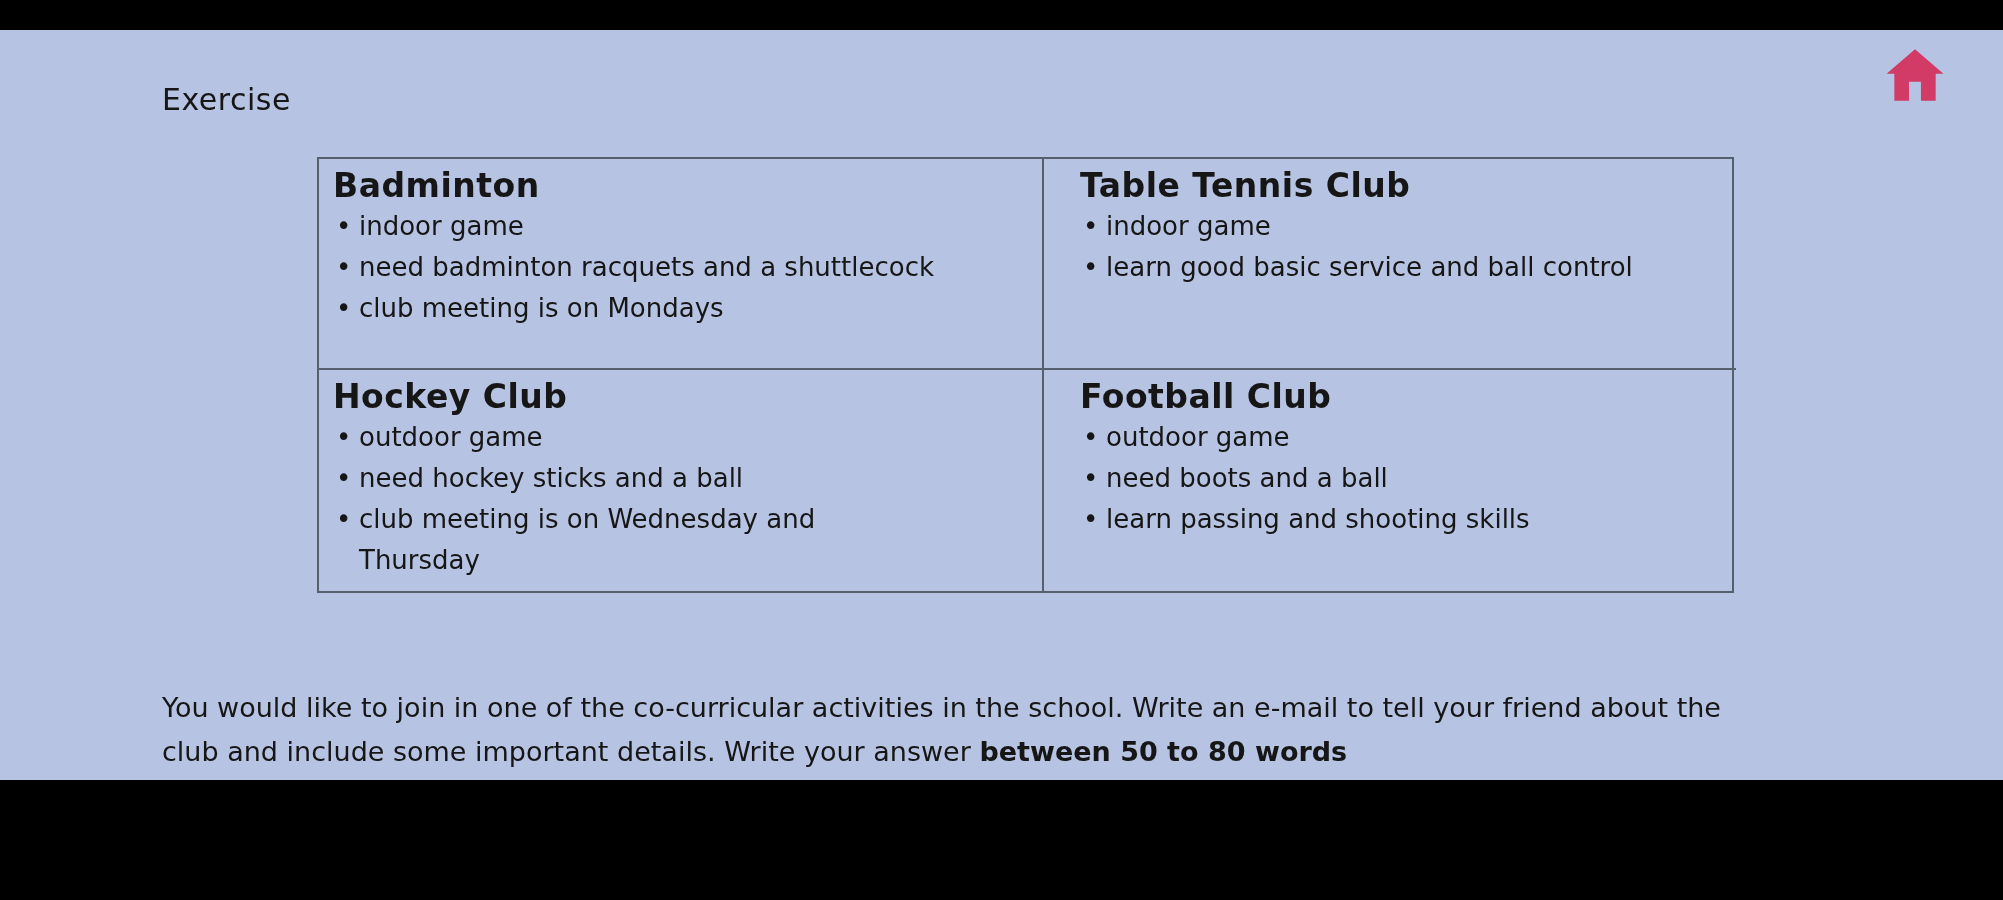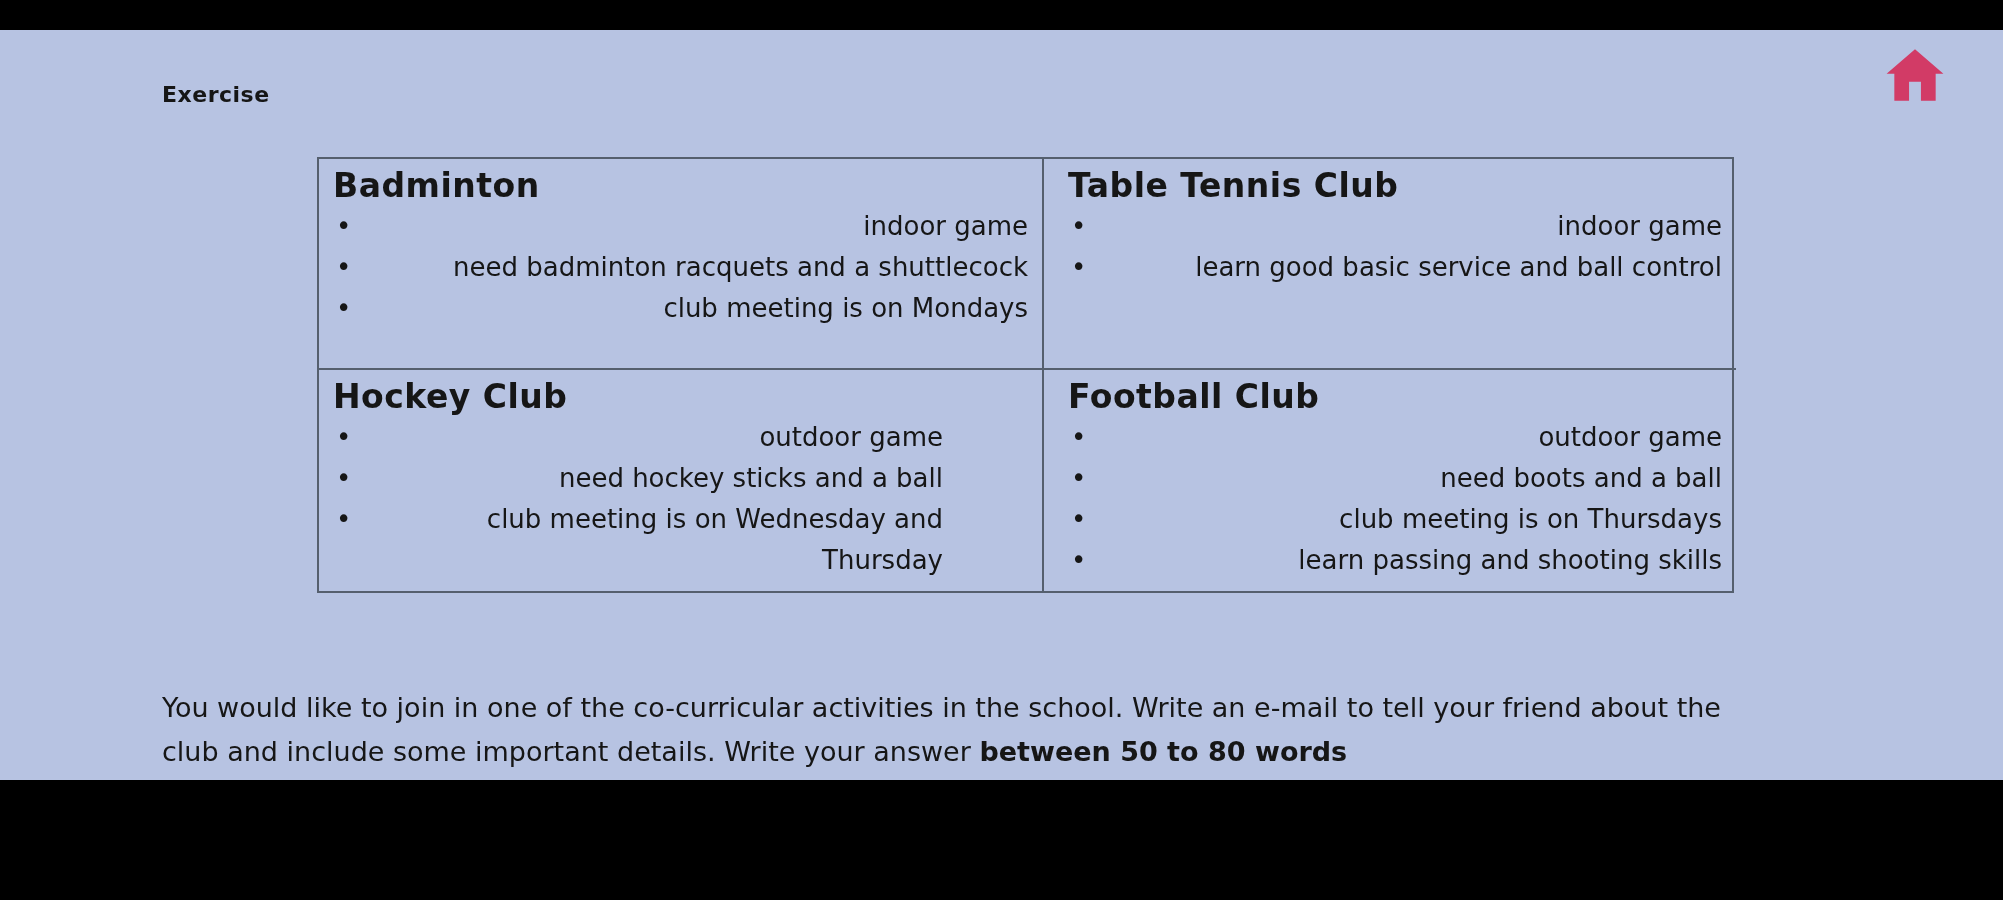--- a/index.html
+++ b/index.html
@@ -24,22 +24,22 @@
   .page {
     position: relative;
     width: 100%;
     height: 750px;
     background: var(--background);
   }
   .heading {
     position: absolute;
     left: 162px;
     top: 52px;
-    font-size: 22px;
-    font-weight: bold;
+    font-size: 30px;
+    font-weight: normal;
     letter-spacing: 0.5px;
   }
   .home-btn {
     position: absolute;
     left: 1884px;
     top: 14px;
     width: 62px;
     height: 62px;
     background: none;
     border: none;
@@ -56,33 +56,32 @@
     grid-template-columns: 725px 692px;
     grid-template-rows: 211px auto;
     border: 2px solid var(--table-border);
   }
   .cell {
     padding: 6px 14px 10px 14px;
     font-size: 26px;
     line-height: 41px;
     overflow: hidden;
   }
-  .cell.col-right { padding-left: 24px; }
+  .cell.col-right { padding-left: 36px; }
   .cell.col-left { border-right: 2px solid var(--table-border); }
   .cell.row-top { border-bottom: 2px solid var(--table-border); }
   .cell-title {
     font-weight: bold;
     font-size: 33px;
     line-height: 41px;
     letter-spacing: 0.5px;
   }
   .bullet {
     position: relative;
     padding-left: 26px;
-    text-align: right;
   }
   .bullet::before {
     content: "\2022";
     position: absolute;
     left: 3px;
   }
   .cell-hockey .bullet { max-width: 610px; }
   .instructions {
     position: absolute;
     left: 162px;
@@ -128,21 +127,20 @@
         <div class="cell-title">Hockey Club</div>
         <div class="bullet">outdoor game</div>
         <div class="bullet">need hockey sticks and a ball</div>
         <div class="bullet">club meeting is on Wednesday and Thursday</div>
       </div>
 
       <div class="cell col-right">
         <div class="cell-title">Football Club</div>
         <div class="bullet">outdoor game</div>
         <div class="bullet">need boots and a ball</div>
-        <div class="bullet">club meeting is on Thursdays</div>
         <div class="bullet">learn passing and shooting skills</div>
       </div>
 
     </div>
 
     <p class="instructions"><span>You would like to join in one of the co-curricular activities in the school. Write an e-mail to tell your friend about the club and include some important details. Write your answer </span><strong>between 50 to 80 words</strong></p>
 
   </div>
 
   <div class="letterbox bottom"></div>

